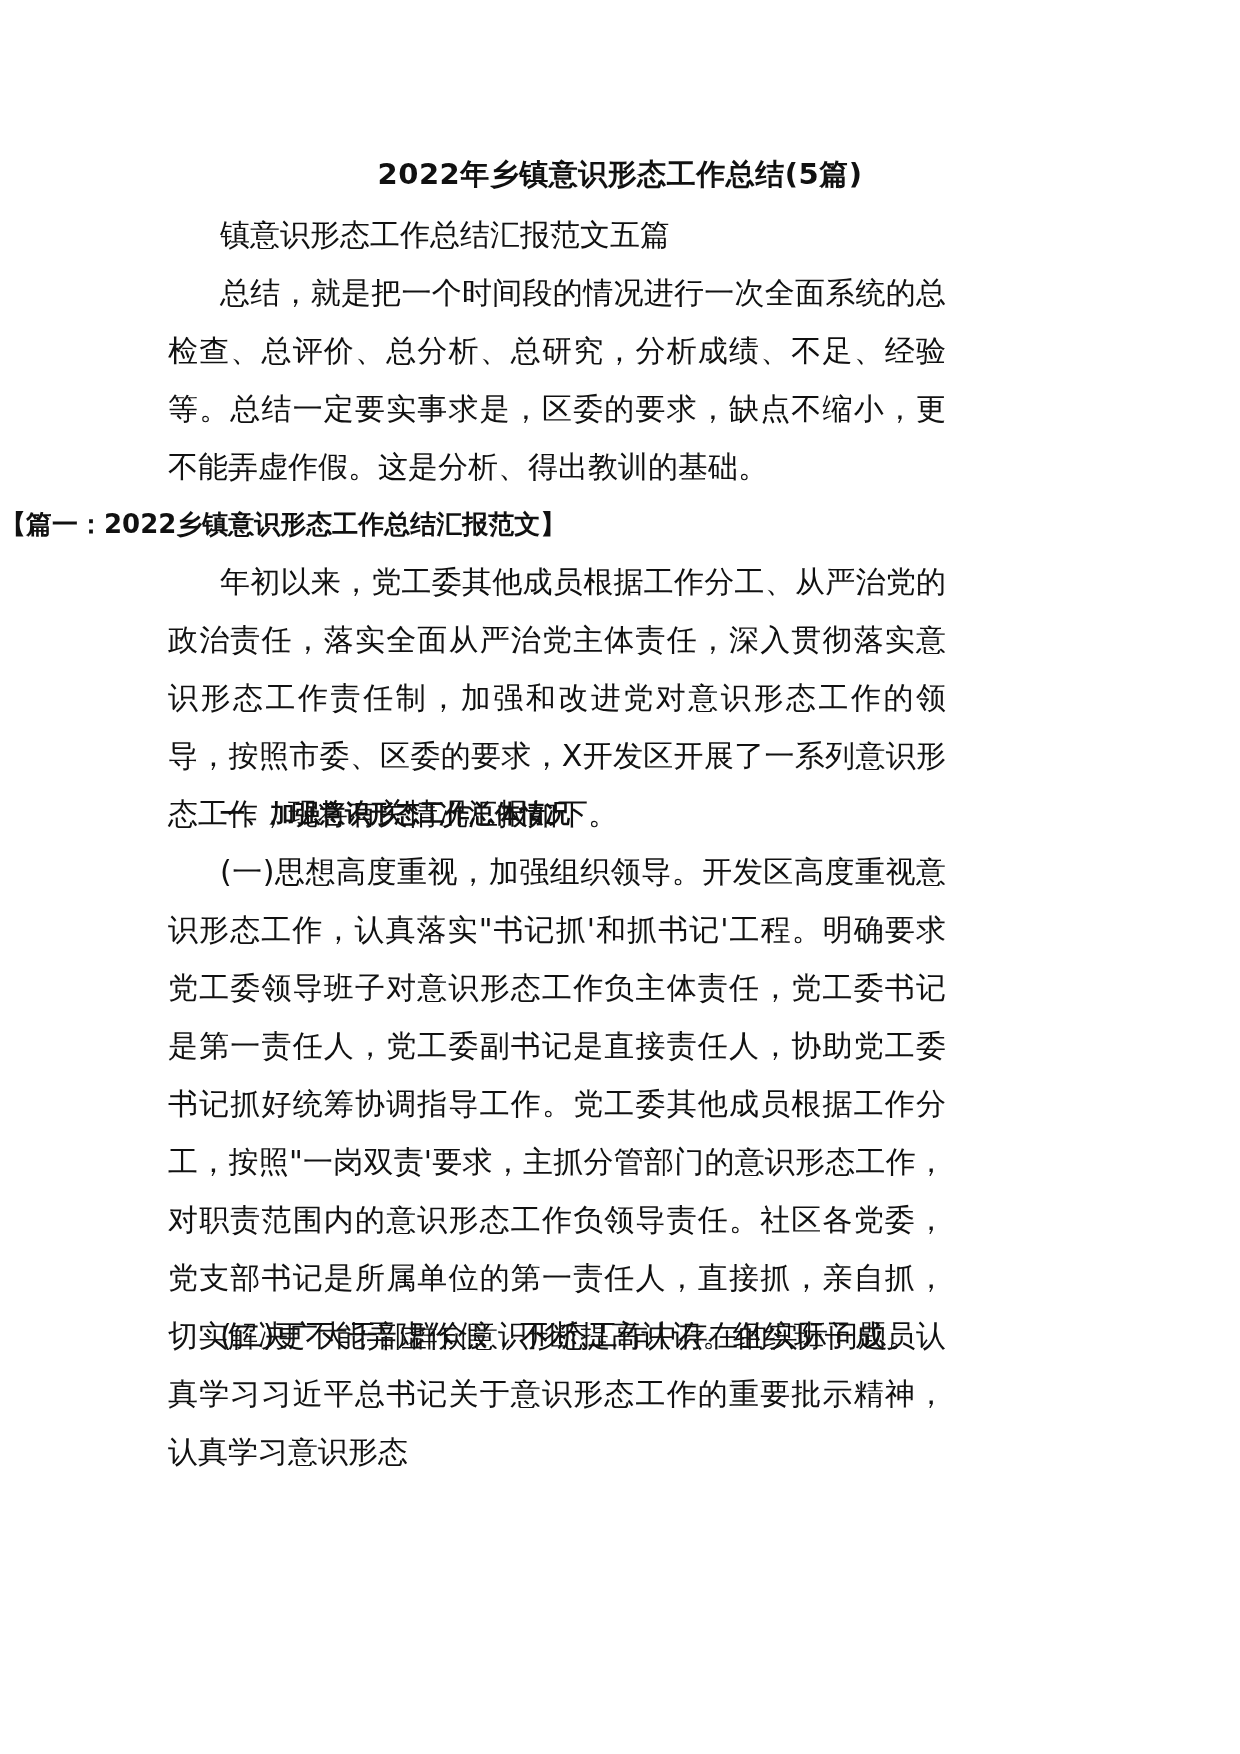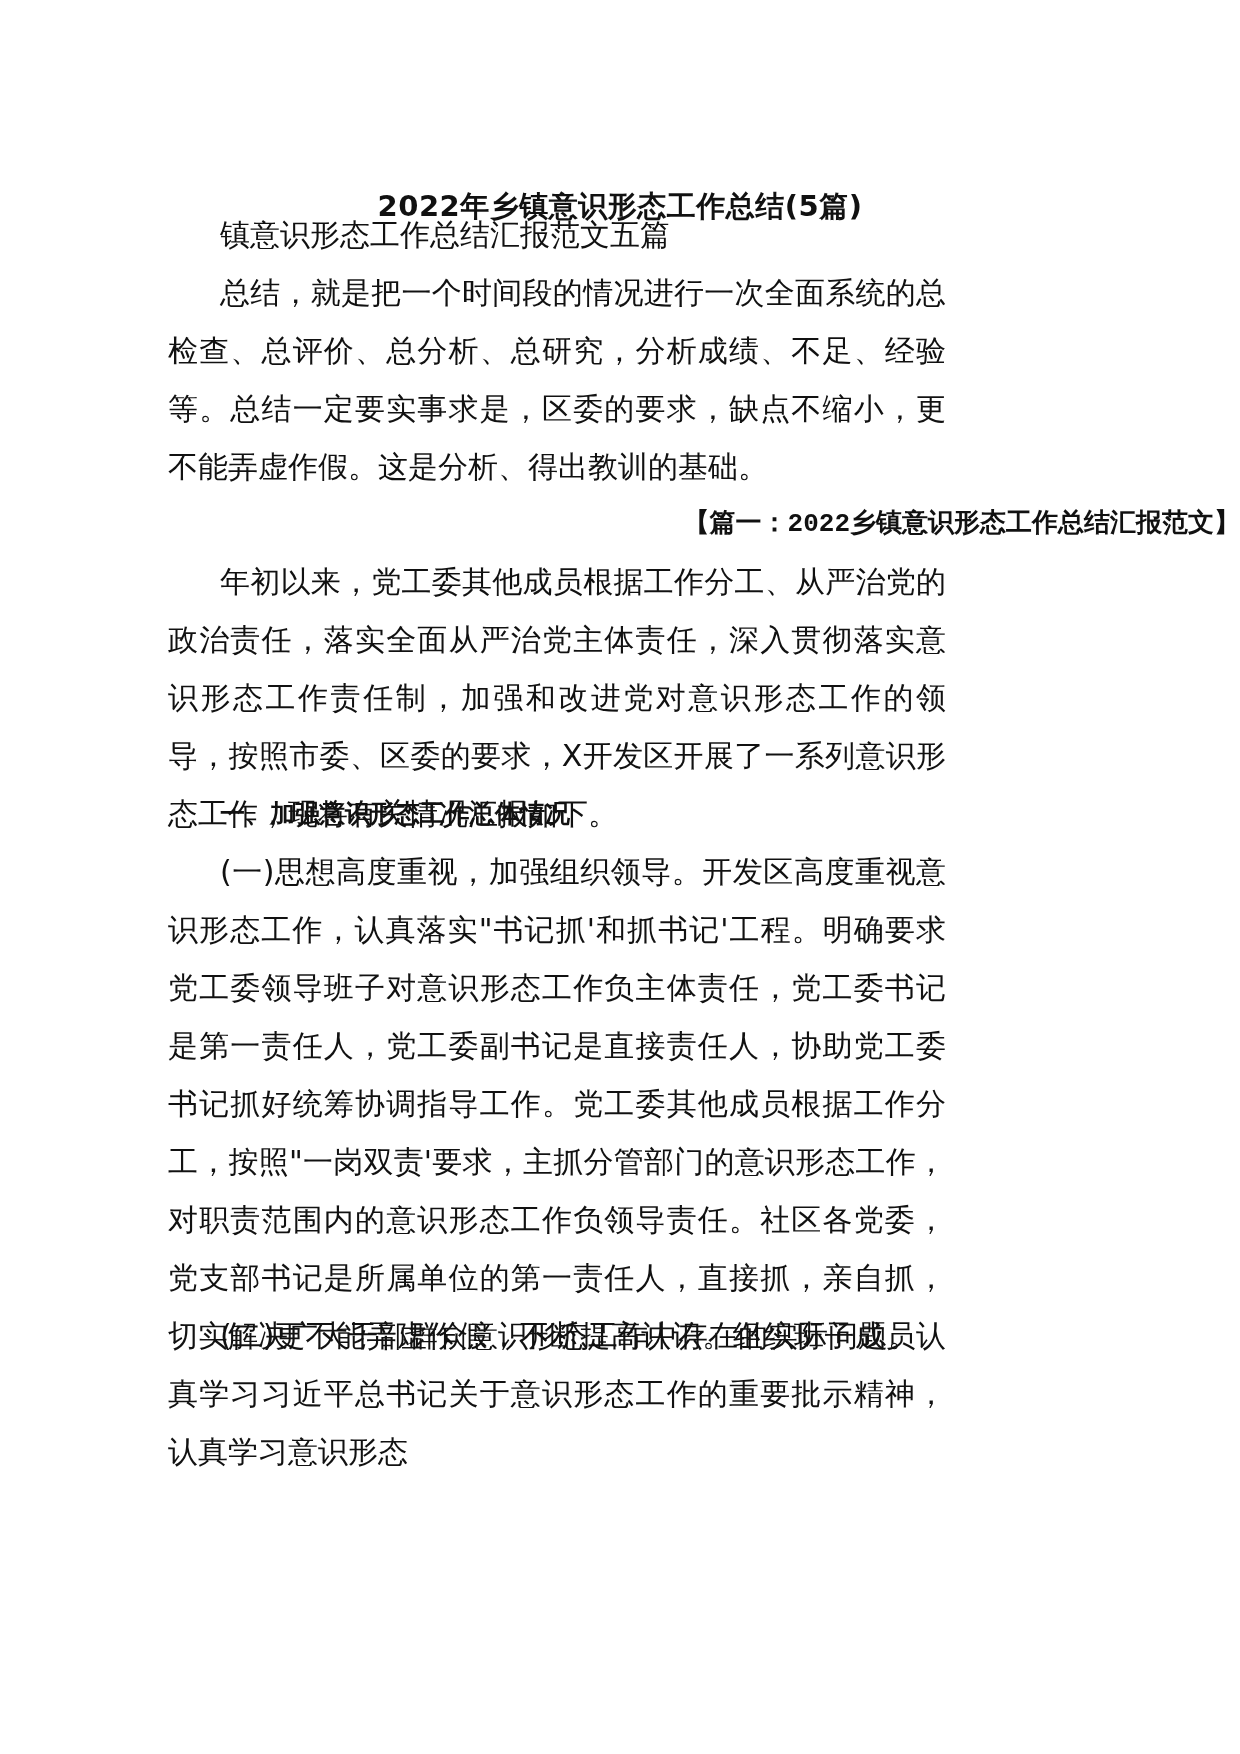--- a/index.html
+++ b/index.html
@@ -18,31 +18,29 @@
     .title {
       position: absolute;
       left: 0;
       width: 1240px;
       top: 152px;
       text-align: center;
       font-size: 29px;
       font-weight: bold;
       line-height: 44px;
       letter-spacing: 0.5px;
-      margin-top: 32px;
     }
     .heading {
       position: absolute;
       left: 0;
       width: 1240px;
-      text-align: right;
+      text-align: left;
       font-size: 26px;
       font-weight: bold;
       line-height: 44px;
-      font-family: Liberation Mono, monospace;
     }
     .para {
       position: absolute;
       left: 168px;
       width: 778px;
       font-size: 30px;
       line-height: 58px;
       text-align: justify;
       text-align-last: left;
       word-break: break-all;

